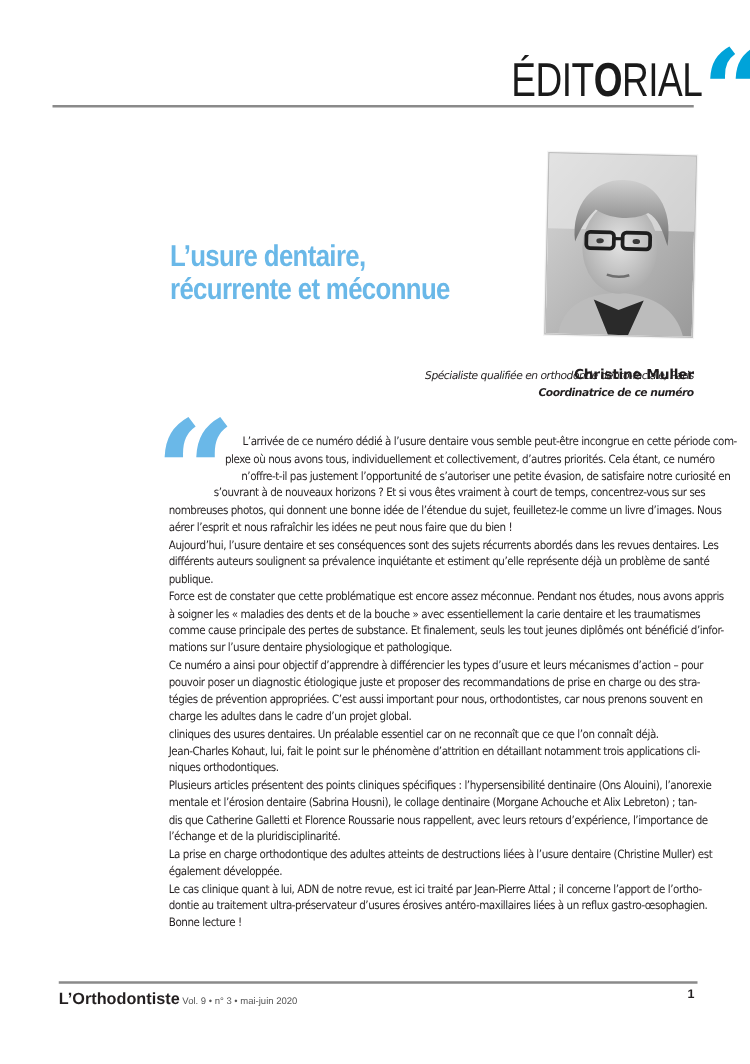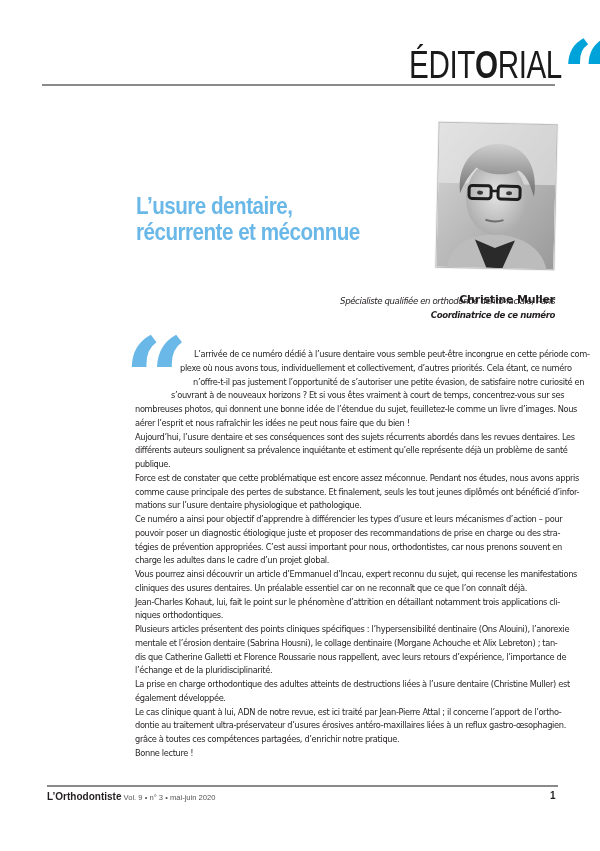--- a/index.html
+++ b/index.html
@@ -34,21 +34,21 @@
     font-size: 112px; line-height: 112px; font-weight: bold; color: #6ab8e8; letter-spacing: -12px; }
 
   .body-text { position: absolute; left: 135px; top: 347px; width: 418px; font-size: 9.2px; line-height: 13.75px;
     font-family: "DejaVu Sans Condensed", "DejaVu Sans", sans-serif; color: #231f20; letter-spacing: -0.35px; }
   .body-text .line { display: block; white-space: nowrap; text-align: justify; text-align-last: justify; height: 13.75px; }
   .body-text .line.last { text-align-last: left; }
   .body-text .para { display: block; }
 
   .footer-rule { position: absolute; left: 47px; top: 785px; width: 511px; height: 2px; background: #8a8a8a; }
   .footer-left { position: absolute; left: 47px; top: 791px; font-size: 7.6px; color: #555; white-space: nowrap; }
-  .footer-left .journal { font-weight: bold; color: #231f20; font-size: 10px; }
+  .footer-left .journal { font-weight: bold; color: #231f20; font-size: 13px; }
   .footer-page { position: absolute; left: 550px; top: 790px; font-weight: bold; font-size: 10px; color: #231f20; }
 </style>
 </head>
 <body>
 
 <div class="header-word"><span>ÉDIT</span><b>O</b><span>RIAL</span></div>
 <div class="header-quote">“</div>
 <div class="header-rule"></div>
 
 <div class="title">
@@ -102,31 +102,31 @@
       <span class="line">nombreuses photos, qui donnent une bonne idée de l’étendue du sujet, feuilletez-le comme un livre d’images. Nous</span>
       <span class="line last">aérer l’esprit et nous rafraîchir les idées ne peut nous faire que du bien !</span>
     </div>
     <div class="para">
       <span class="line">Aujourd’hui, l’usure dentaire et ses conséquences sont des sujets récurrents abordés dans les revues dentaires. Les</span>
       <span class="line">différents auteurs soulignent sa prévalence inquiétante et estiment qu’elle représente déjà un problème de santé</span>
       <span class="line last">publique.</span>
     </div>
     <div class="para">
       <span class="line">Force est de constater que cette problématique est encore assez méconnue. Pendant nos études, nous avons appris</span>
+      <span class="line">à soigner les « maladies des dents et de la bouche » avec essentiellement la carie dentaire et les traumatismes</span>
       <span class="line">comme cause principale des pertes de substance. Et finalement, seuls les tout jeunes diplômés ont bénéficié d’infor-</span>
       <span class="line last">mations sur l’usure dentaire physiologique et pathologique.</span>
     </div>
     <div class="para">
       <span class="line">Ce numéro a ainsi pour objectif d’apprendre à différencier les types d’usure et leurs mécanismes d’action – pour</span>
       <span class="line">pouvoir poser un diagnostic étiologique juste et proposer des recommandations de prise en charge ou des stra-</span>
       <span class="line">tégies de prévention appropriées. C’est aussi important pour nous, orthodontistes, car nous prenons souvent en</span>
       <span class="line last">charge les adultes dans le cadre d’un projet global.</span>
     </div>
     <div class="para">
-      <span class="line">Vous pourrez ainsi découvrir un article d’Emmanuel d’Incau, expert reconnu du sujet, qui recense les manifestations</span>
       <span class="line last">cliniques des usures dentaires. Un préalable essentiel car on ne reconnaît que ce que l’on connaît déjà.</span>
     </div>
     <div class="para">
       <span class="line">Jean-Charles Kohaut, lui, fait le point sur le phénomène d’attrition en détaillant notamment trois applications cli-</span>
       <span class="line last">niques orthodontiques.</span>
     </div>
     <div class="para">
       <span class="line">Plusieurs articles présentent des points cliniques spécifiques : l’hypersensibilité dentinaire (Ons Alouini), l’anorexie</span>
       <span class="line">mentale et l’érosion dentaire (Sabrina Housni), le collage dentinaire (Morgane Achouche et Alix Lebreton) ; tan-</span>
       <span class="line">dis que Catherine Galletti et Florence Roussarie nous rappellent, avec leurs retours d’expérience, l’importance de</span>
@@ -134,21 +134,20 @@
     </div>
     <div class="para">
       <span class="line">La prise en charge orthodontique des adultes atteints de destructions liées à l’usure dentaire (Christine Muller) est</span>
       <span class="line last">également développée.</span>
     </div>
     <div class="para">
       <span class="line">Le cas clinique quant à lui, ADN de notre revue, est ici traité par Jean-Pierre Attal ; il concerne l’apport de l’ortho-</span>
       <span class="line last">dontie au traitement ultra-préservateur d’usures érosives antéro-maxillaires liées à un reflux gastro-œsophagien.</span>
     </div>
     <div class="para">
-      <span class="line last">grâce à toutes ces compétences partagées, d’enrichir notre pratique.</span>
     </div>
     <div class="para">
       <span class="line last">Bonne lecture !</span>
     </div>
   </div>
 
 <div class="footer-rule"></div>
 <div class="footer-left"><span class="journal">L’Orthodontiste</span><span> Vol. 9 • n° 3 • mai-juin 2020</span></div>
 <div class="footer-page">1</div>
 

